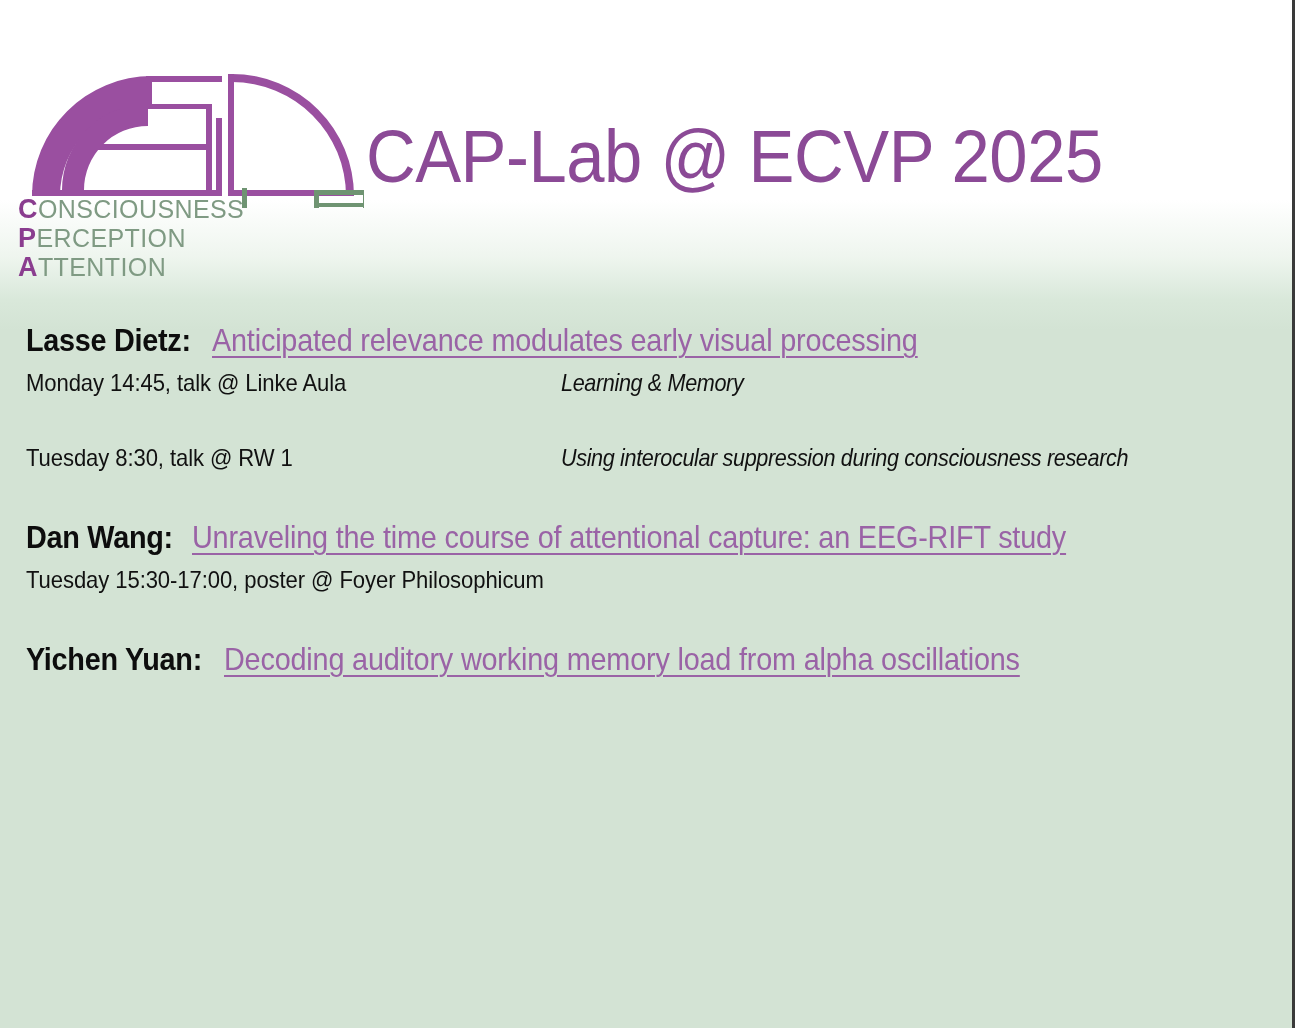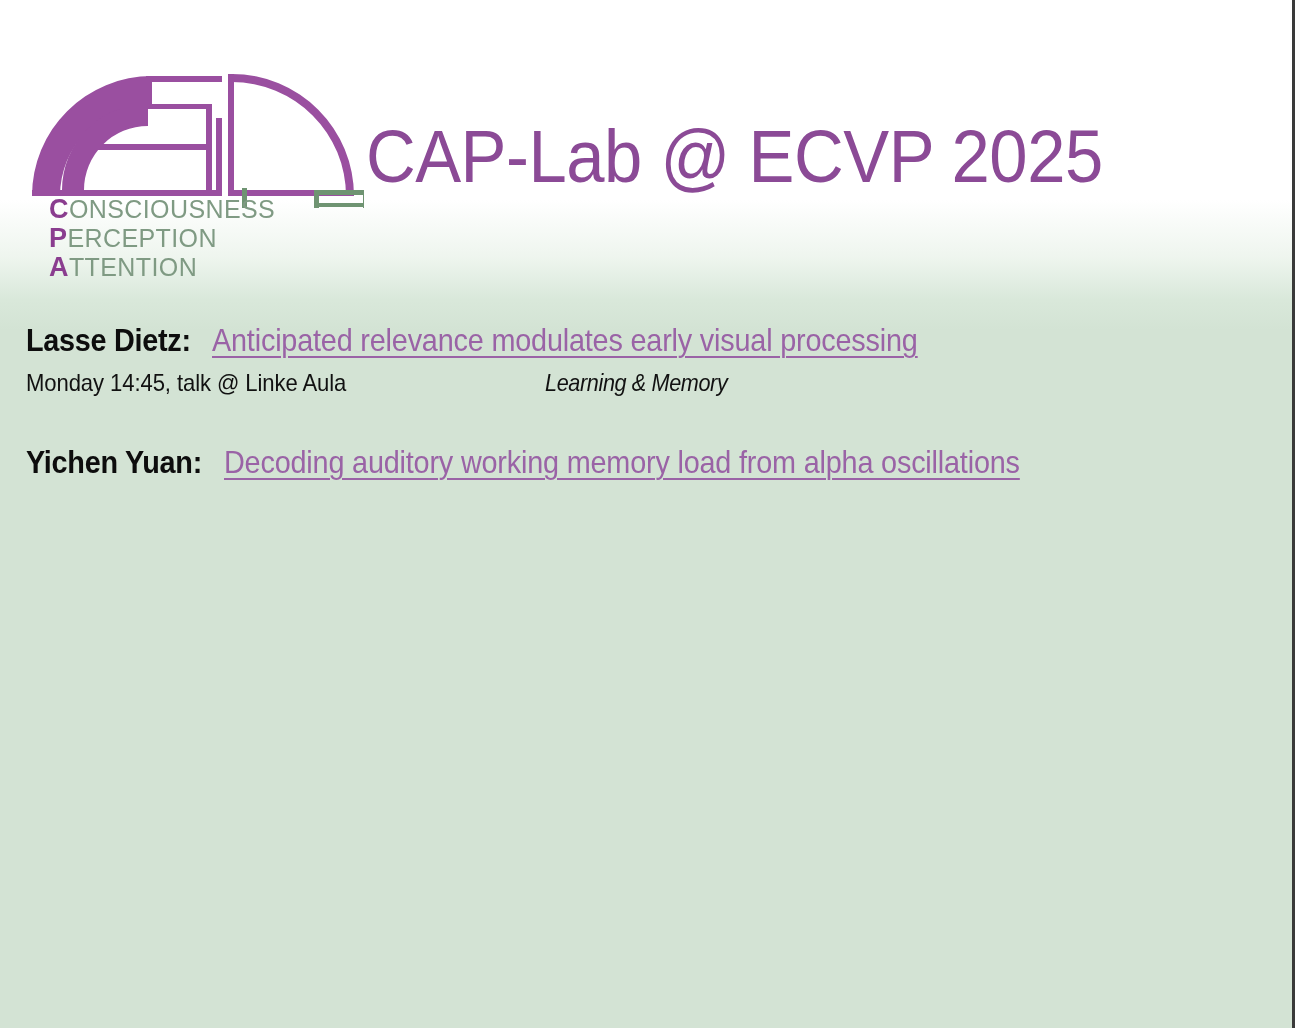--- a/index.html
+++ b/index.html
@@ -48,21 +48,20 @@
     top: 196px;
     line-height: 1.0;
   }
   .logo-wordmark .wm-line {
     font-family: "Liberation Sans", sans-serif;
     font-size: 25px;
     letter-spacing: 0.4px;
     color: #7f9a83;
     white-space: nowrap;
     margin-bottom: 2px;
-    margin-left: 31px;
   }
   .logo-wordmark .wm-cap {
     color: #8a3d8f;
     font-weight: bold;
     font-size: 27px;
   }
 
   .slide-title {
     position: absolute;
     left: 0;
@@ -118,20 +117,21 @@
     display: inline-block;
     transform: scaleX(0.9);
     transform-origin: left center;
     margin-left: -2px;
   }
 
   .entry-meta {
     display: flex;
     align-items: flex-end;
     white-space: nowrap;
+    gap: 16px;
   }
   .entry-when {
     font-family: "Liberation Sans", sans-serif;
     font-size: 24px;
     color: #111111;
     letter-spacing: -0.1px;
     width: 519px;
     flex: 0 0 519px;
     display: inline-block;
     transform: scaleX(0.92);
@@ -200,23 +200,37 @@
         <span class="entry-person">Lasse Dietz:</span>
         <span class="entry-title">Anticipated relevance modulates early visual processing</span>
       </div>
       <div class="entry-meta">
         <span class="entry-when">Monday 14:45, talk @ Linke Aula</span>
         <span class="entry-session">Learning &amp; Memory</span>
       </div>
     </div>
 
     <div class="entry">
-    </div>
-
-
+      <div class="entry-meta">
+        <span class="entry-when">Tuesday 8:30, talk @ RW 1</span>
+        <span class="entry-session">Using interocular suppression during consciousness research</span>
+      </div>
+    </div>
+
+
+    <div class="entry">
+      <div class="entry-headline">
+        <span class="entry-person">Dan Wang:</span>
+        <span class="entry-title">Unraveling the time course of attentional capture: an EEG-RIFT study</span>
+      </div>
+      <div class="entry-meta">
+        <span class="entry-when">Tuesday 15:30-17:00, poster @ Foyer Philosophicum</span>
+
+      </div>
+    </div>
 
     <div class="entry">
       <div class="entry-headline">
         <span class="entry-person">Yichen Yuan:</span>
         <span class="entry-title">Decoding auditory working memory load from alpha oscillations</span>
       </div>
     </div>
 
   </div>
 </div>

